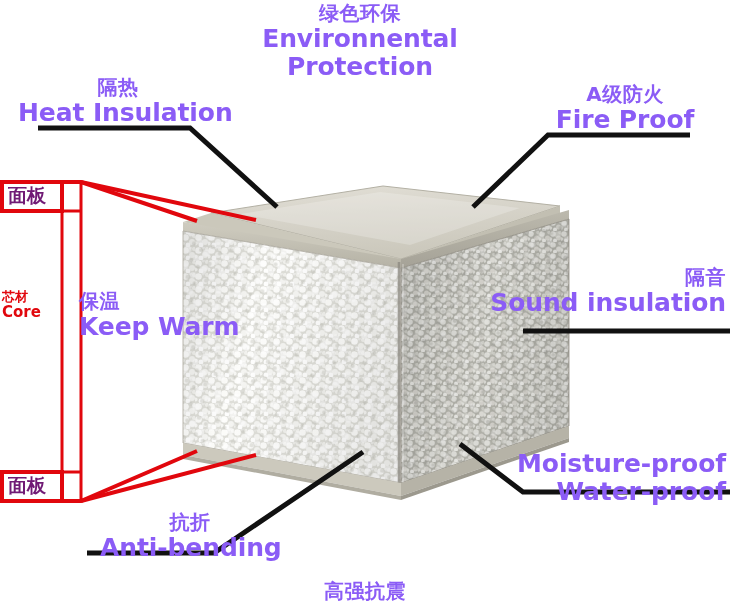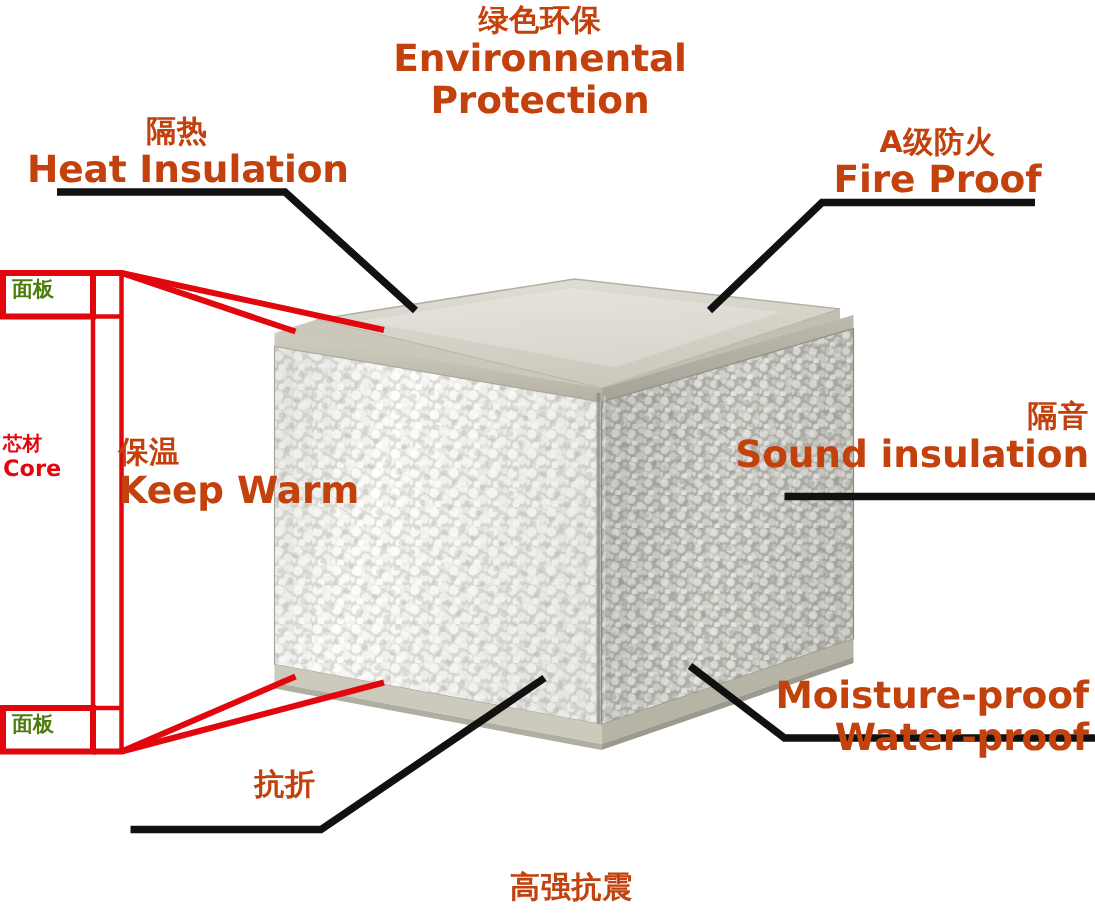--- a/index.html
+++ b/index.html
@@ -4,32 +4,32 @@
 <style>
   html,body{margin:0;padding:0;background:#ffffff;}
   body{
     width:730px;height:614px;position:relative;overflow:hidden;
     font-family:"DejaVu Sans","Liberation Sans",sans-serif;
     -webkit-font-smoothing:antialiased;
   }
   #stage{position:absolute;inset:0;width:730px;height:614px;}
   svg#art{position:absolute;left:0;top:0;width:730px;height:614px;}
 
-  .lbl{position:absolute;color:#c2410c;line-height:1.13;white-space:nowrap;}
+  .lbl{position:absolute;color:#8b5cf6;line-height:1.13;white-space:nowrap;}
   .lbl .cn{font-size:20px;font-weight:700;letter-spacing:.5px;}
   .lbl .en{font-size:25px;font-weight:600;letter-spacing:-.1px;}
   .lbl.ctr{text-align:center;}
   .lbl.rgt{text-align:right;}
   .lbl.lft{text-align:left;margin-left:12px;}
 
   .redlbl{position:absolute;color:#e1070d;font-size:19px;font-weight:700;
           line-height:1.1;white-space:nowrap;}
   .redlbl .cn{font-size:13px;font-weight:700;}
   .redlbl .en{font-size:15px;font-weight:600;}
-  .boxlbl{position:absolute;color:#4d7c0f;font-size:14px;font-weight:700;
+  .boxlbl{position:absolute;color:#701a75;font-size:19px;font-weight:700;
           white-space:nowrap;line-height:1;}
 </style>
 </head>
 <body>
 
 <div id="stage">
 
   <svg id="art" viewBox="0 0 730 614">
     <defs>
 
@@ -226,28 +226,29 @@
     <div class="en">Sound insulation</div>
   </div>
 
   <div class="lbl lft" style="left:67px; top:290px; width:130px;">
     <div class="cn">保温</div>
     <div class="en">Keep Warm</div>
   </div>
 
   <div class="lbl lft" style="left:88px; top:511px; width:180px;text-align:center;">
     <div class="cn">抗折</div>
+    <div class="en">Anti-bending</div>
   </div>
 
   <div class="lbl rgt" style="left:466px; top:450px; width:260px;">
     <div class="en">Moisture-proof</div>
     <div class="en">Water-proof</div>
   </div>
 
-  <div class="lbl ctr" style="left:281px; top:580px; width:200px;">
+  <div class="lbl ctr" style="left:265px; top:580px; width:200px;">
     <div class="cn">高强抗震</div>
   </div>
 
   <div class="boxlbl" style="left:8px; top:186px;">面板</div>
 
   <div class="redlbl" style="left:2px; top:290px;">
     <div class="cn">芯材</div>
     <div class="en">Core</div>
   </div>
 

